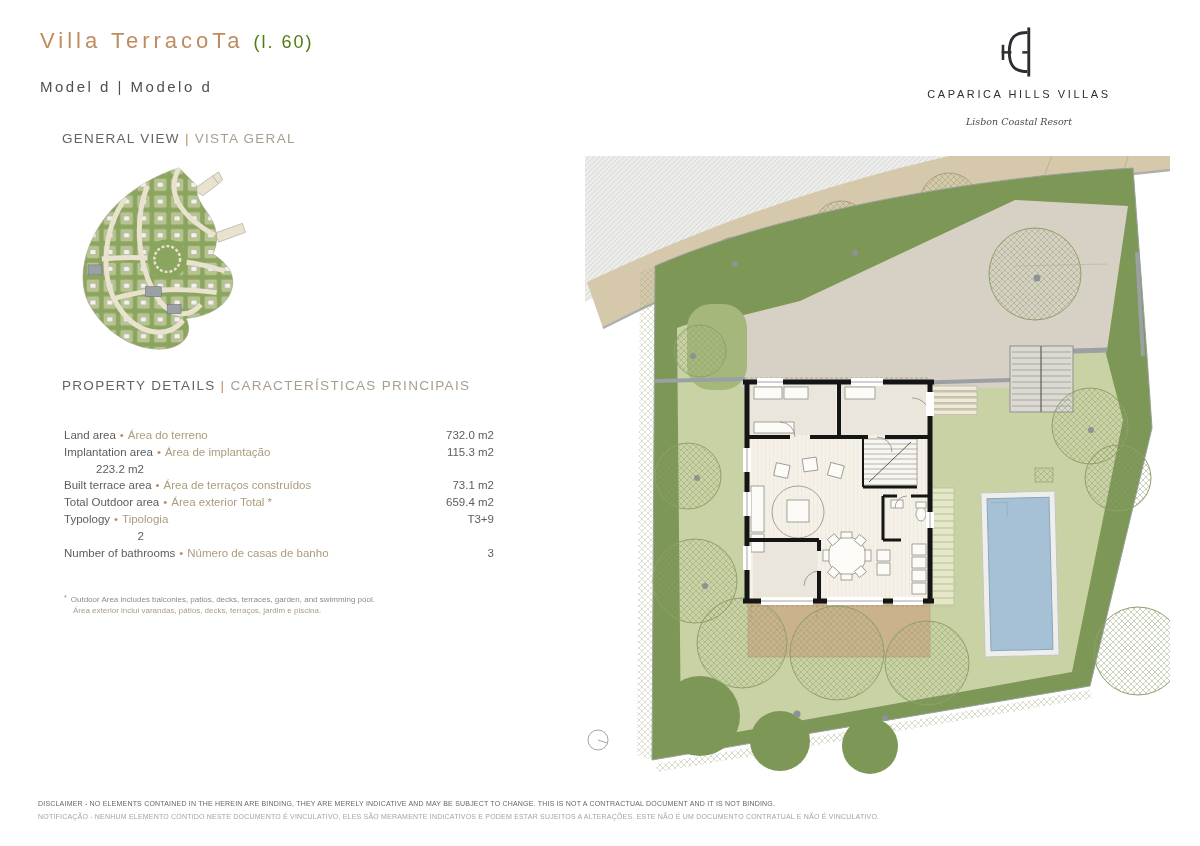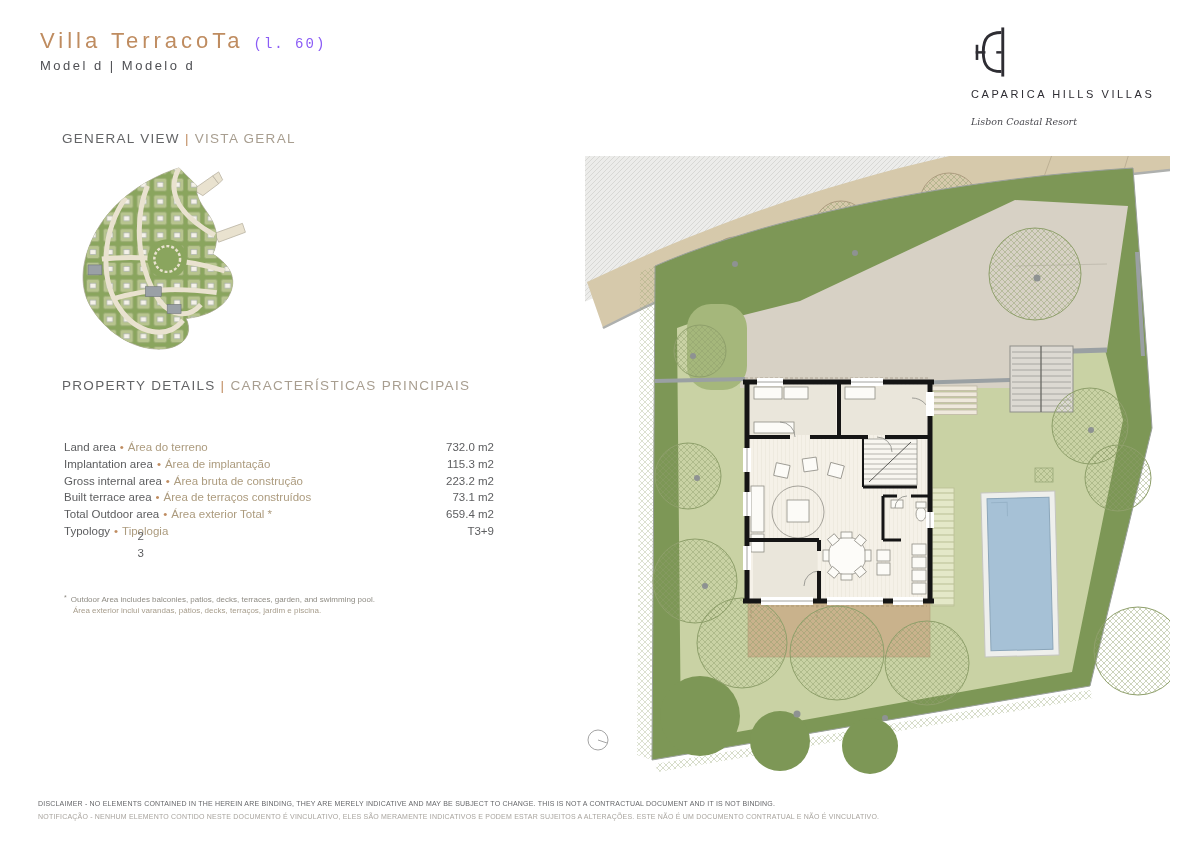--- a/index.html
+++ b/index.html
@@ -3,39 +3,39 @@
 <meta charset="utf-8">
 <style>
   html,body{margin:0;padding:0;background:#ffffff;}
   #page{
     position:relative;width:1200px;height:846px;background:#ffffff;overflow:hidden;
     font-family:"Liberation Sans", sans-serif;color:#58595b;
   }
   
   .title-block{position:absolute;left:40px;top:28px;}
   .villa-title{font-size:22px;letter-spacing:4px;color:#bf8c60;font-weight:400;}
-  .villa-title .lot{font-size:14px;letter-spacing:2px;margin-left:10px;color:#8b5cf6;font-family:Liberation Mono, monospace;}
-  .model-line{margin-top:4px;font-size:13px;letter-spacing:2.5px;color:#4f5054;}
-  .logo-block{position:absolute;left:971px;top:26px;width:214px;text-align:left;}
+  .villa-title .lot{font-size:18px;letter-spacing:2px;margin-left:10px;color:#4d7c0f;}
+  .model-line{margin-top:24px;font-size:15px;letter-spacing:2.5px;color:#4f5054;}
+  .logo-block{position:absolute;left:912px;top:26px;width:214px;text-align:center;}
   .logo-mono{height:52px;}
   .logo-name{margin-top:6px;font-size:11px;letter-spacing:2.6px;color:#2e2d33;font-weight:500;}
   .logo-tag{margin-top:16px;font-family:"DejaVu Serif",serif;font-style:italic;font-size:9.5px;color:#4a4a50;}
   
   .sec-head{position:absolute;font-size:13.5px;letter-spacing:1.3px;color:#636466;white-space:nowrap;}
   .sec-head .sep{color:#bf8c60;padding:0 5px;}
   .sec-head .pt{color:#a89e90;text-align:center;}
   #gv-head{left:62px;top:131px;}
   #floor-head{left:643px;top:131px;}
   #pd-head{left:62px;top:378px;}
   
   #site-map{position:absolute;left:68px;top:160px;width:238px;height:198px;}
   
   #details{position:absolute;left:64px;top:427px;width:430px;font-size:11.5px;}
   .drow{display:flex;align-items:baseline;height:16.8px;line-height:16.8px;}
-  .drow .lab{flex:1;color:#5c5d5f;white-space:nowrap;margin-top:12px;}
+  .drow .lab{flex:1;color:#5c5d5f;white-space:nowrap;}
   .drow .lab .dot{color:#bf8c60;padding:0 4px;}
   .drow .lab .pt{color:#ac9b7e;}
   .drow .val{width:80px;text-align:right;color:#5c5d5f;}
   
   #footnote{position:absolute;left:64px;top:592px;font-size:8px;line-height:11px;color:#8f8c84;}
   #footnote .mark{color:#8f8c84;margin-right:4px;font-size:7px;vertical-align:2px;}
   #footnote .pt{color:#a79d8c;padding-left:9px;}
   
   #floor-plan{position:absolute;left:585px;top:156px;width:585px;height:650px;}
   
@@ -119,39 +119,39 @@
   <div id="details">
     <div class="drow">
       <span class="lab"><span>Land area</span><span class="dot">•</span><span class="pt">Área do terreno</span></span>
       <span class="val">732.0 m2</span>
     </div>
     <div class="drow">
       <span class="lab"><span>Implantation area</span><span class="dot">•</span><span class="pt">Área de implantação</span></span>
       <span class="val">115.3 m2</span>
     </div>
     <div class="drow">
-      <span class="lab"><span>Gross internal area</span><span class="dot">•</span><span class="pt">Área bruta de construção</span></span>
       <span class="val">223.2 m2</span>
     </div>
     <div class="drow">
       <span class="lab"><span>Built terrace area</span><span class="dot">•</span><span class="pt">Área de terraços construídos</span></span>
       <span class="val">73.1 m2</span>
     </div>
     <div class="drow">
       <span class="lab"><span>Total Outdoor area</span><span class="dot">•</span><span class="pt">Área exterior Total *</span></span>
       <span class="val">659.4 m2</span>
     </div>
     <div class="drow">
       <span class="lab"><span>Typology</span><span class="dot">•</span><span class="pt">Tipologia</span></span>
       <span class="val">T3+9</span>
     </div>
     <div class="drow">
       <span class="val">2</span>
     </div>
     <div class="drow">
+      <span class="lab"><span>Number of bathrooms</span><span class="dot">•</span><span class="pt">Número de casas de banho</span></span>
       <span class="val">3</span>
     </div>
   </div>
 
   <div id="footnote">
     <div><span class="mark">*</span><span>Outdoor Area includes balconies, patios, decks, terraces, garden, and swimming pool.</span></div>
     <div><span class="pt">Área exterior inclui varandas, pátios, decks, terraços, jardim e piscina.</span></div>
   </div>
 
   <svg id="floor-plan" viewBox="0 0 585 650">

